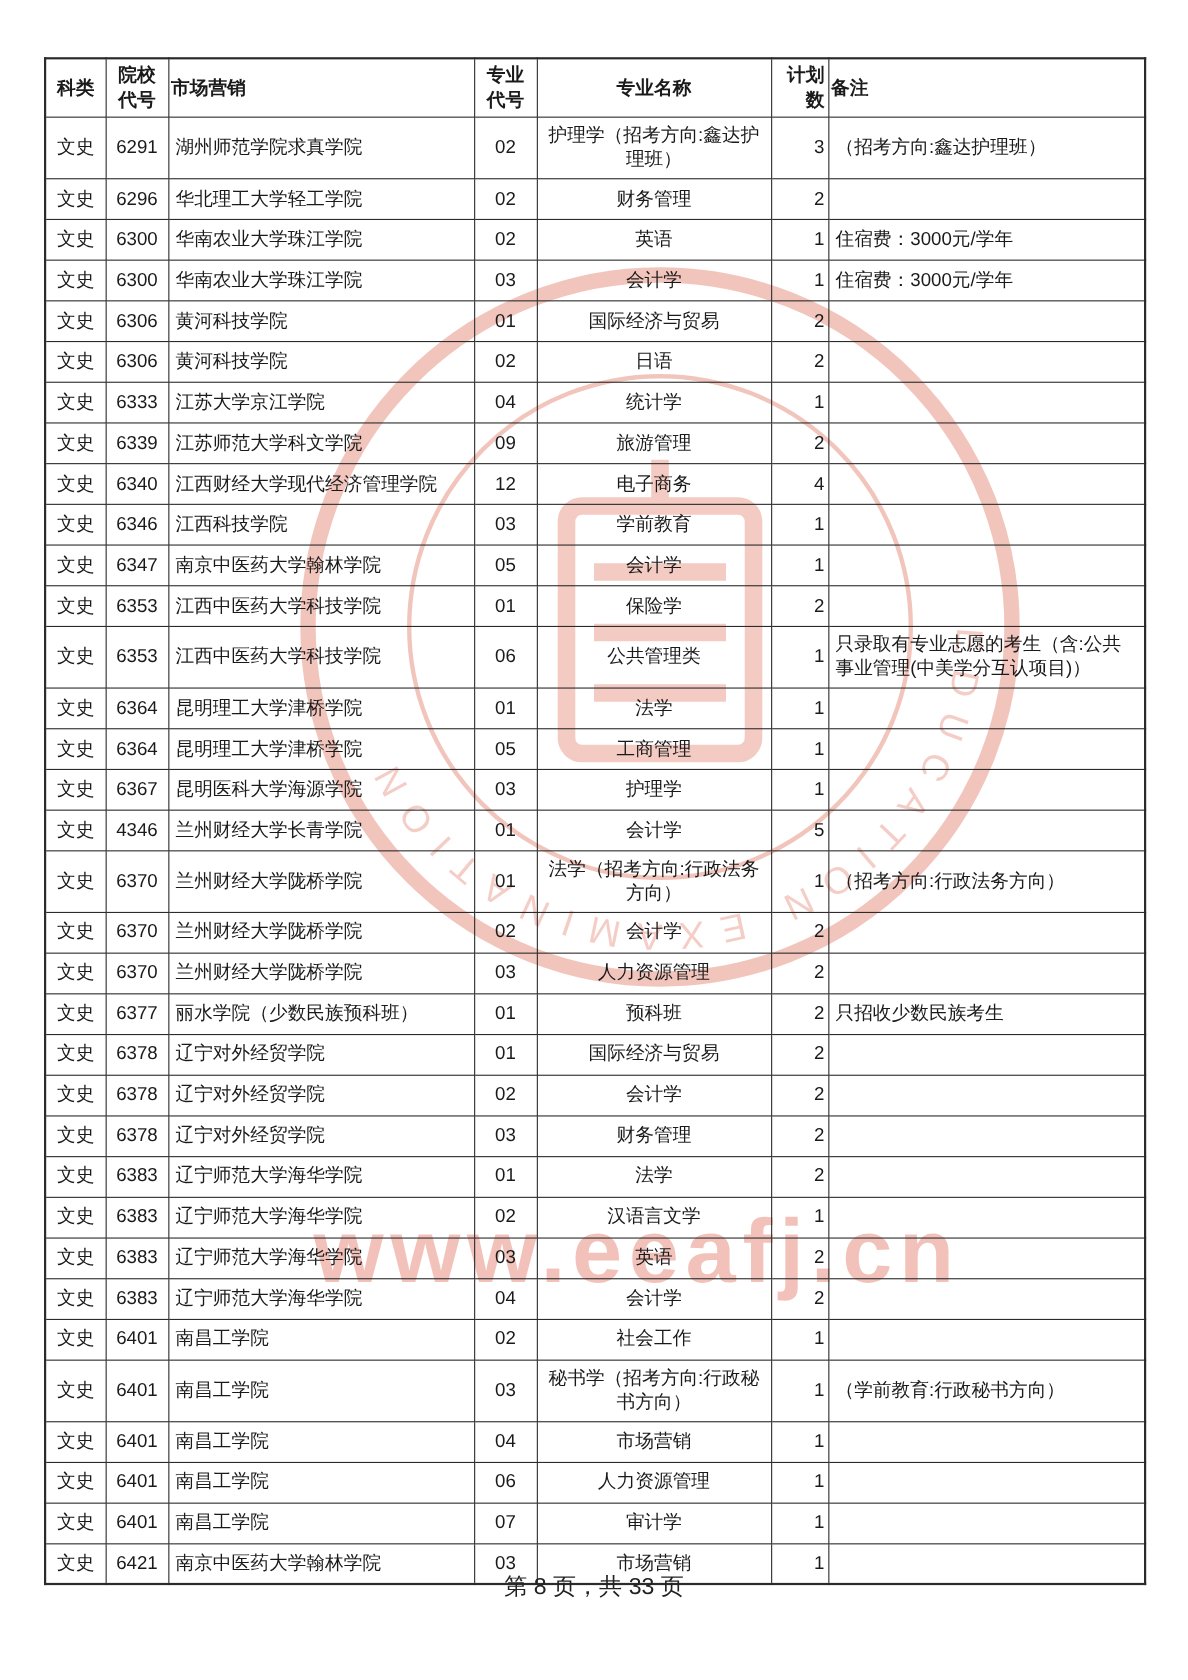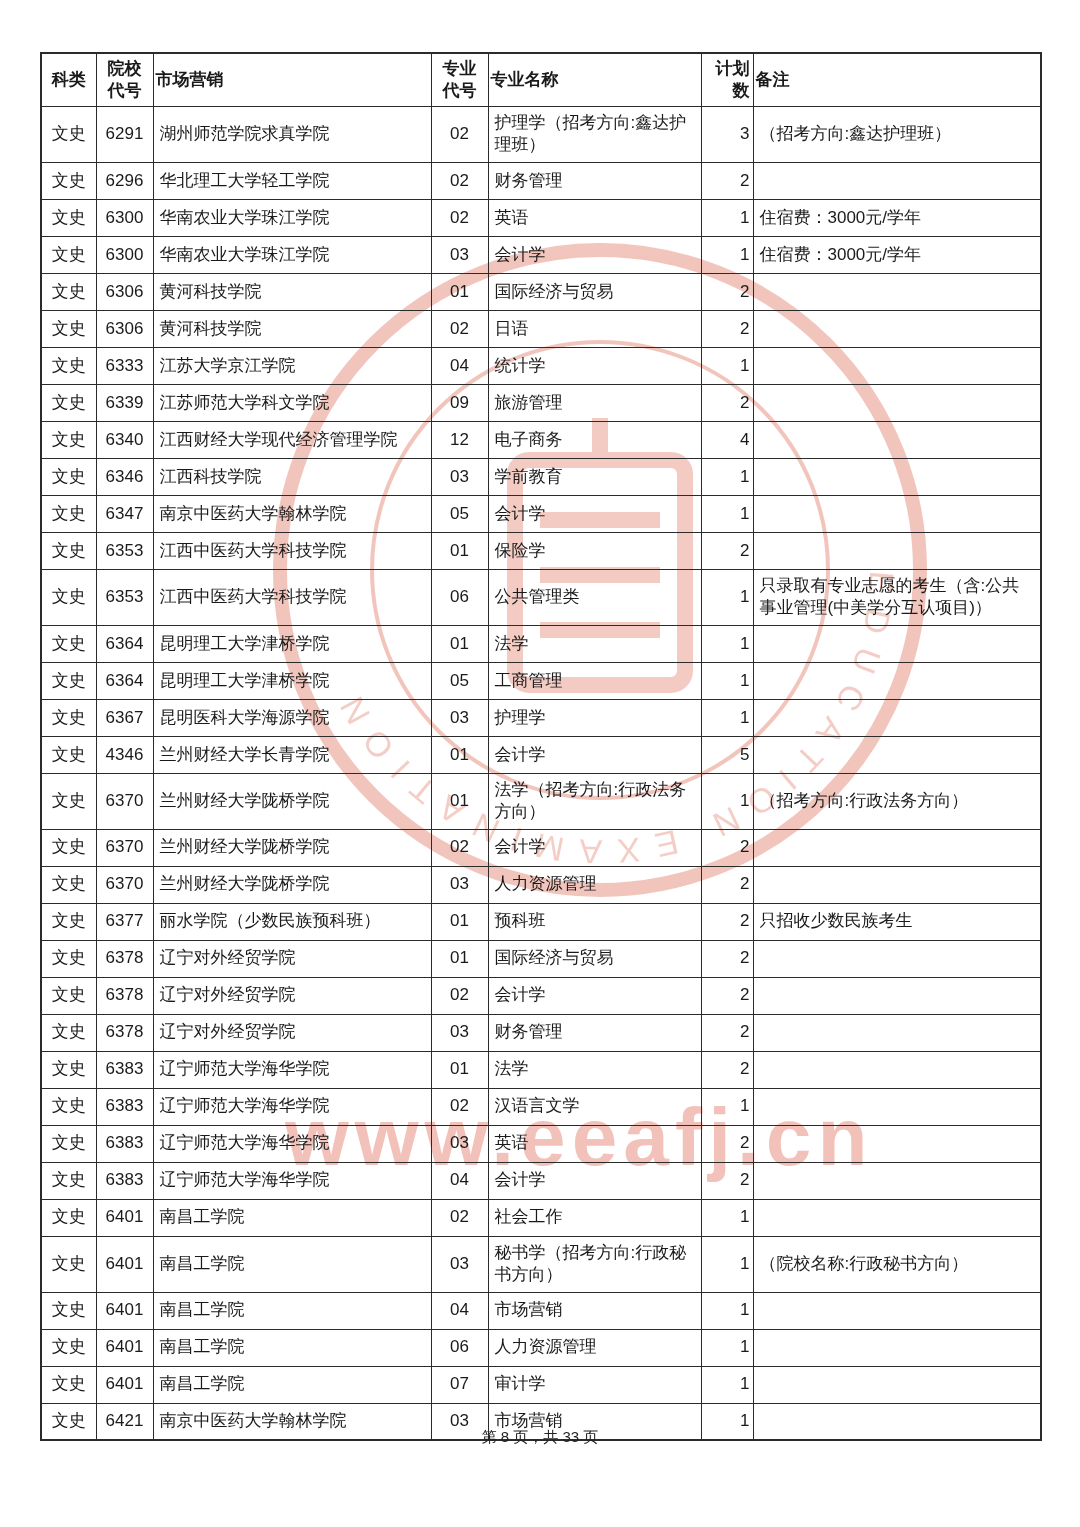--- a/index.html
+++ b/index.html
@@ -40,28 +40,28 @@
     text-align:center;
     white-space:pre-line;
     height:48px;
     padding:2px 2px;
   }
   tbody tr{height:37px;padding-left:24px;}
   .col-category{width:55px;text-align:center;}
   .col-school_code{width:57px;text-align:center;margin-left:31px;}
   .col-school_name{width:278px;text-align:left;}
   .col-major_code{width:57px;text-align:center;}
-  .col-major_name{width:213px;text-align:left;}
+  .col-major_name{width:213px;text-align:center;}
   .col-plan_count{width:52px;text-align:right;padding-right:3px;}
   .col-remark{width:288px;text-align:left;margin-top:12px;}
   td.col-category,td.col-school_code,td.col-major_code{text-align:center;}
   
   .page-footer{
     position:absolute;left:0;top:1428px;width:1080px;
-    text-align:center;font-size:15px;color:#222;z-index:1;
+    text-align:center;font-size:21px;color:#222;z-index:1;
   }
 </style>
 </head>
 <body>
 
 <svg class="watermark" viewBox="0 0 1080 1527" xmlns="http://www.w3.org/2000/svg">
   <g stroke="#dd6a52" fill="none" opacity="0.38">
     <circle cx="600" cy="570" r="320" stroke-width="14"></circle>
     <circle cx="600" cy="570" r="228" stroke-width="4"></circle>
 
@@ -367,21 +367,21 @@
           <td class="col-plan_count">1</td>
           <td class="col-remark"></td>
         </tr>
         <tr>
           <td class="col-category">文史</td>
           <td class="col-school_code">6401</td>
           <td class="col-school_name">南昌工学院</td>
           <td class="col-major_code">03</td>
           <td class="col-major_name">秘书学（招考方向:行政秘书方向）</td>
           <td class="col-plan_count">1</td>
-          <td class="col-remark">（院校名称:行政秘书方向）</td>
+          <td class="col-remark">（学前教育:行政秘书方向）</td>
         </tr>
         <tr>
           <td class="col-category">文史</td>
           <td class="col-school_code">6401</td>
           <td class="col-school_name">南昌工学院</td>
           <td class="col-major_code">04</td>
           <td class="col-major_name">市场营销</td>
           <td class="col-plan_count">1</td>
           <td class="col-remark"></td>
         </tr>

